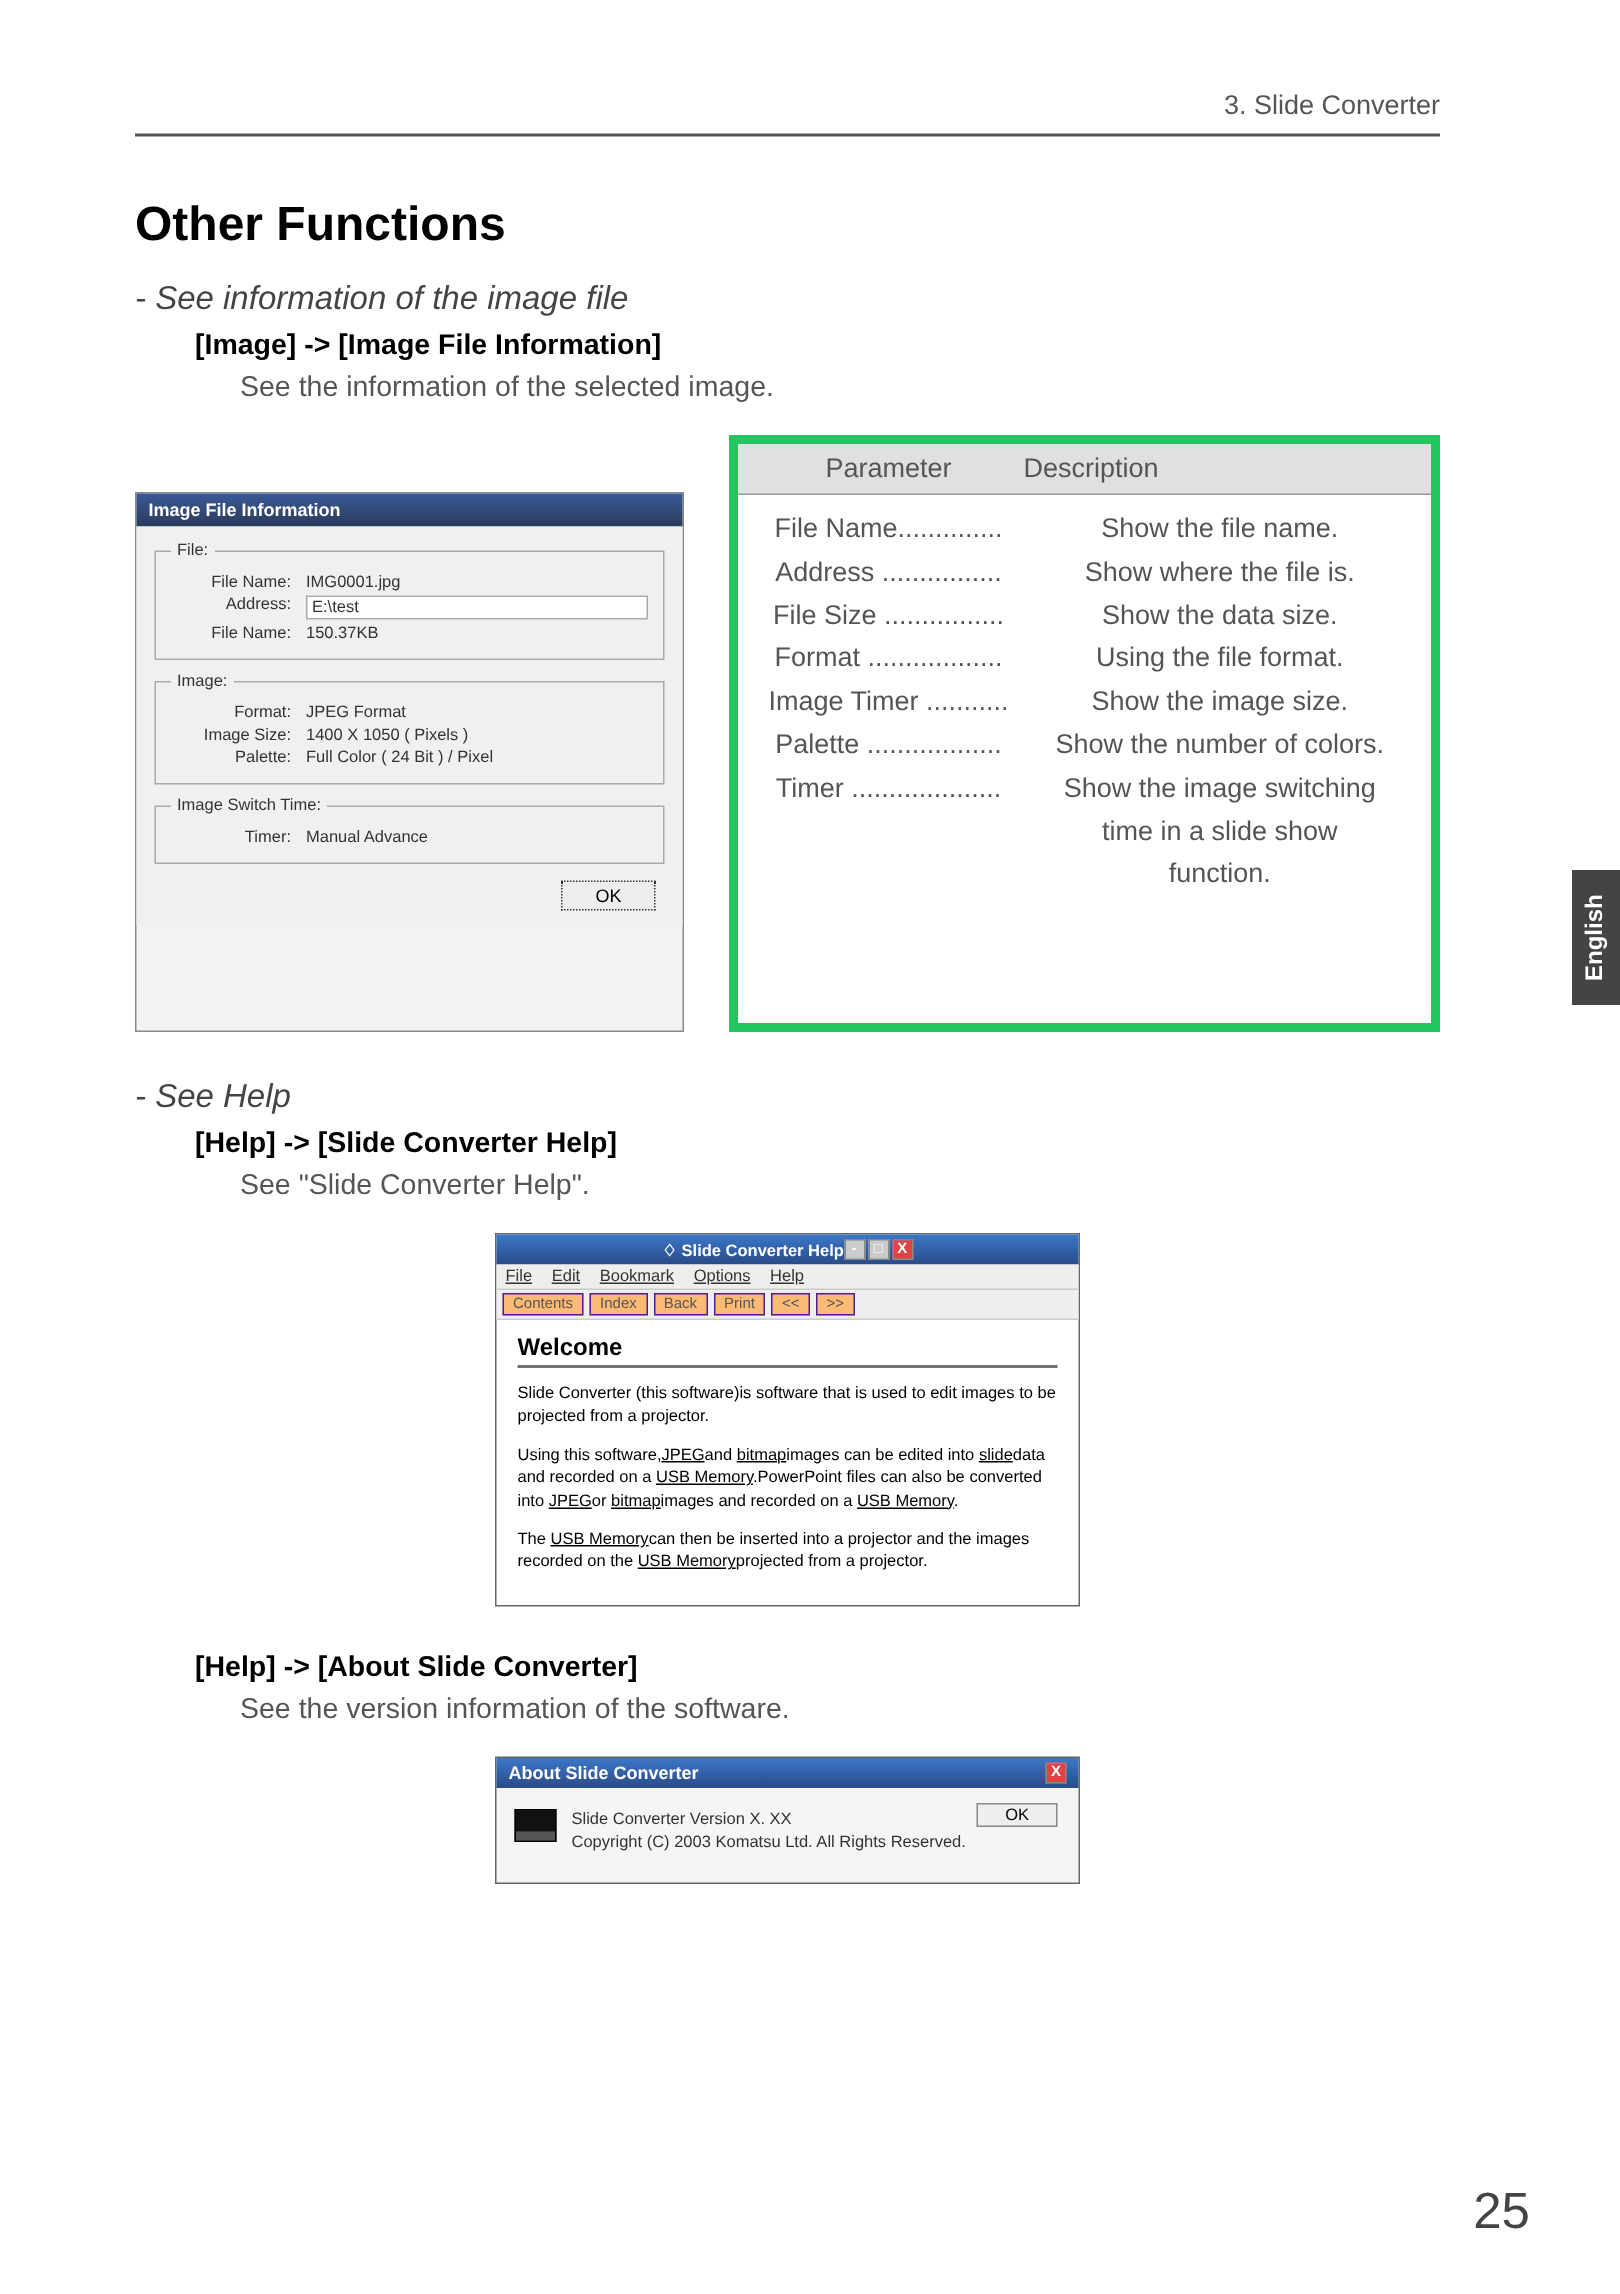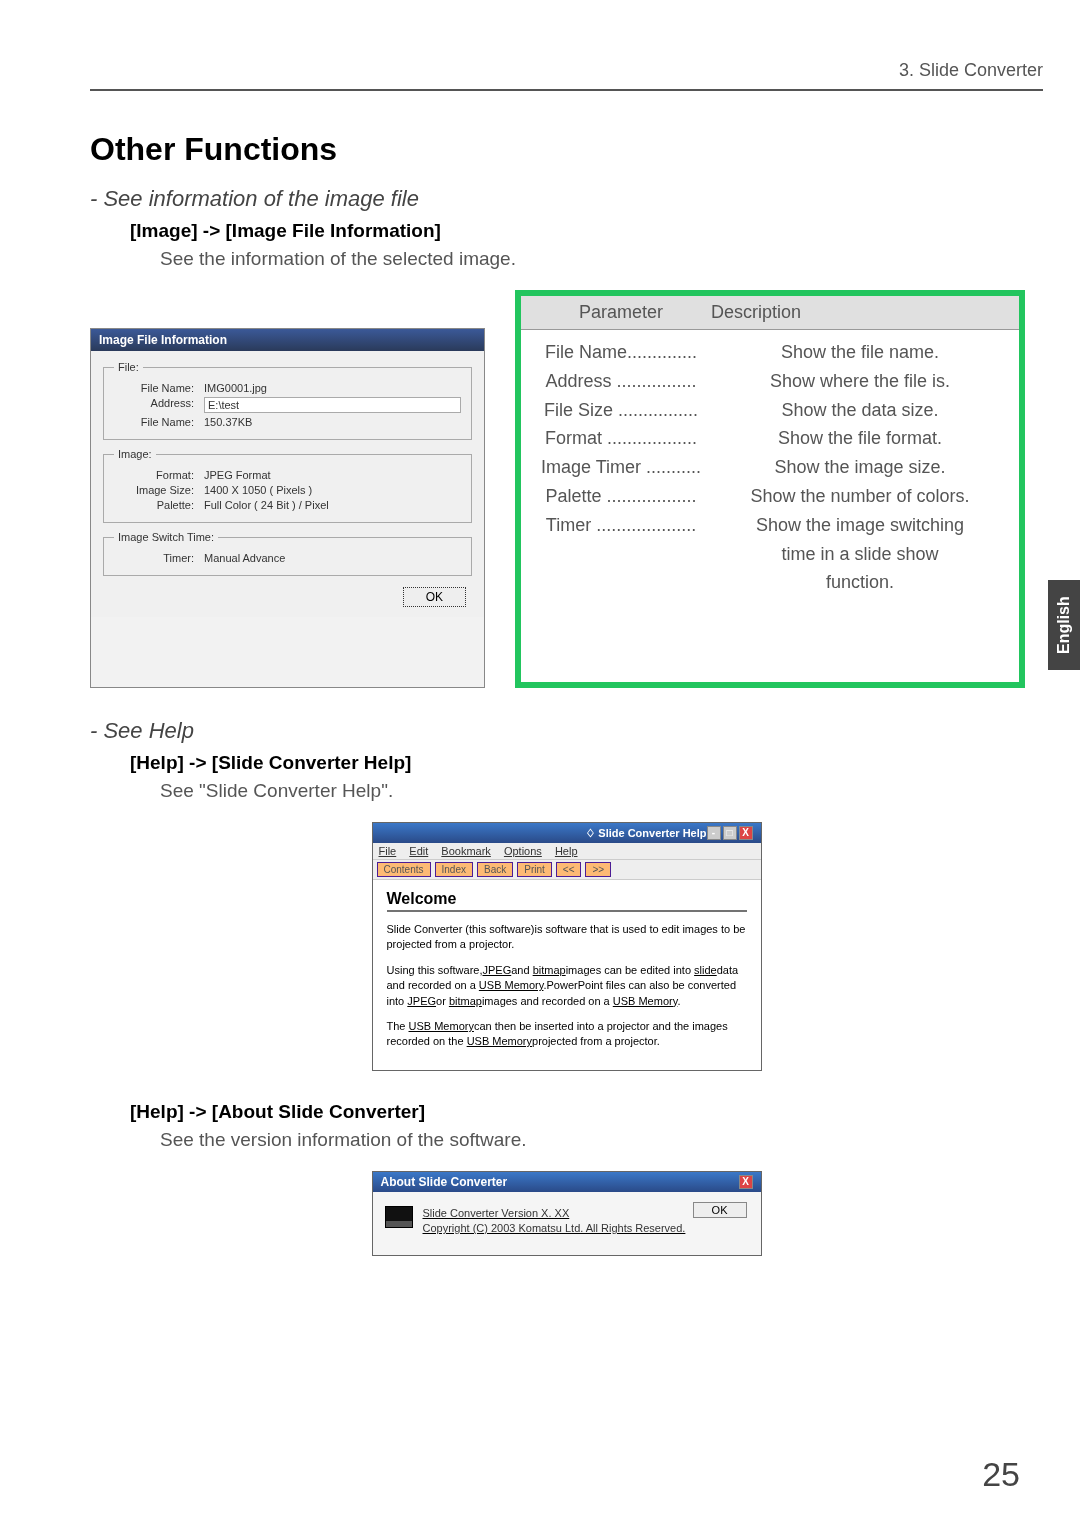--- a/index.html
+++ b/index.html
@@ -4,21 +4,21 @@
   <style>
     * { margin: 0; padding: 0; box-sizing: border-box; }
     body {
       font-family: Arial, Helvetica, sans-serif;
       width: 1080px;
       height: 1529px;
       background: #fff;
       position: relative;
       color: #000;
     }
-    .content { padding: 60px 37px 0 90px; }
+    .content { padding: 60px 120px 0 90px; }
     .header-right {
       text-align: right;
       font-size: 18px;
       color: #555;
       padding-bottom: 8px;
       border-bottom: 2px solid #555;
       margin-bottom: 40px;
     }
     h1 {
       font-size: 32px;
@@ -126,21 +126,21 @@
       width: 390px;
       border: 1px solid #666;
       background: #fff;
       font-size: 11px;
     }
     .help-title {
       background: linear-gradient(#3b78c8, #2a4a88);
       color: #fff;
       padding: 3px 8px;
       display: flex;
-      justify-content: flex-end;
+      justify-content: center;
       align-items: center;
       font-weight: bold;
     }
     .winbtns { display: flex; gap: 2px; }
     .winbtn { width: 14px; height: 14px; background: #ccc; border: 1px solid #888; font-size: 10px; text-align: center; line-height: 12px; }
     .winbtn.red { background: #d44; color: #fff; }
     .help-menu {
       background: #eee;
       padding: 2px 6px;
       font-size: 11px;
@@ -175,21 +175,21 @@
     .about-title {
       background: linear-gradient(#3b78c8, #2a4a88);
       color: #fff;
       padding: 3px 8px;
       display: flex;
       justify-content: space-between;
       align-items: center;
       font-size: 12px;
       font-weight: bold;
     }
-    .about-body { padding: 14px 12px 18px 12px; position: relative; display: flex; gap: 10px; align-items: flex-start; text-decoration: underline; }
+    .about-body { padding: 14px 12px 18px 12px; position: relative; display: flex; gap: 10px; align-items: flex-start; }
     .about-icon {
       width: 28px; height: 22px; background: #333; border: 1px solid #000;
       display: flex; flex-direction: column;
     }
     .about-icon .top { flex: 1; background: #111; }
     .about-icon .bot { height: 6px; background: #555; }
     .about-text { font-size: 11px; color: #333; line-height: 1.4; }
     .about-ok {
       position: absolute; right: 14px; top: 10px;
       border: 1px solid #888; background: #eee;
@@ -273,21 +273,21 @@
         <div class="param-row">
             <span class="c1"><span>Address</span><span> ................</span></span>
             <span class="c2">Show where the file is.</span>
           </div>
         <div class="param-row">
             <span class="c1"><span>File Size</span><span> ................</span></span>
             <span class="c2">Show the data size.</span>
           </div>
         <div class="param-row">
             <span class="c1"><span>Format</span><span> ..................</span></span>
-            <span class="c2">Show the file format.</span>
+            <span class="c2">Using the file format.</span>
           </div>
         <div class="param-row">
             <span class="c1"><span>Image Timer</span><span> ...........</span></span>
             <span class="c2">Show the image size.</span>
           </div>
         <div class="param-row">
             <span class="c1"><span>Palette</span><span> ..................</span></span>
             <span class="c2">Show the number of colors.</span>
           </div>
         <div class="param-row">

